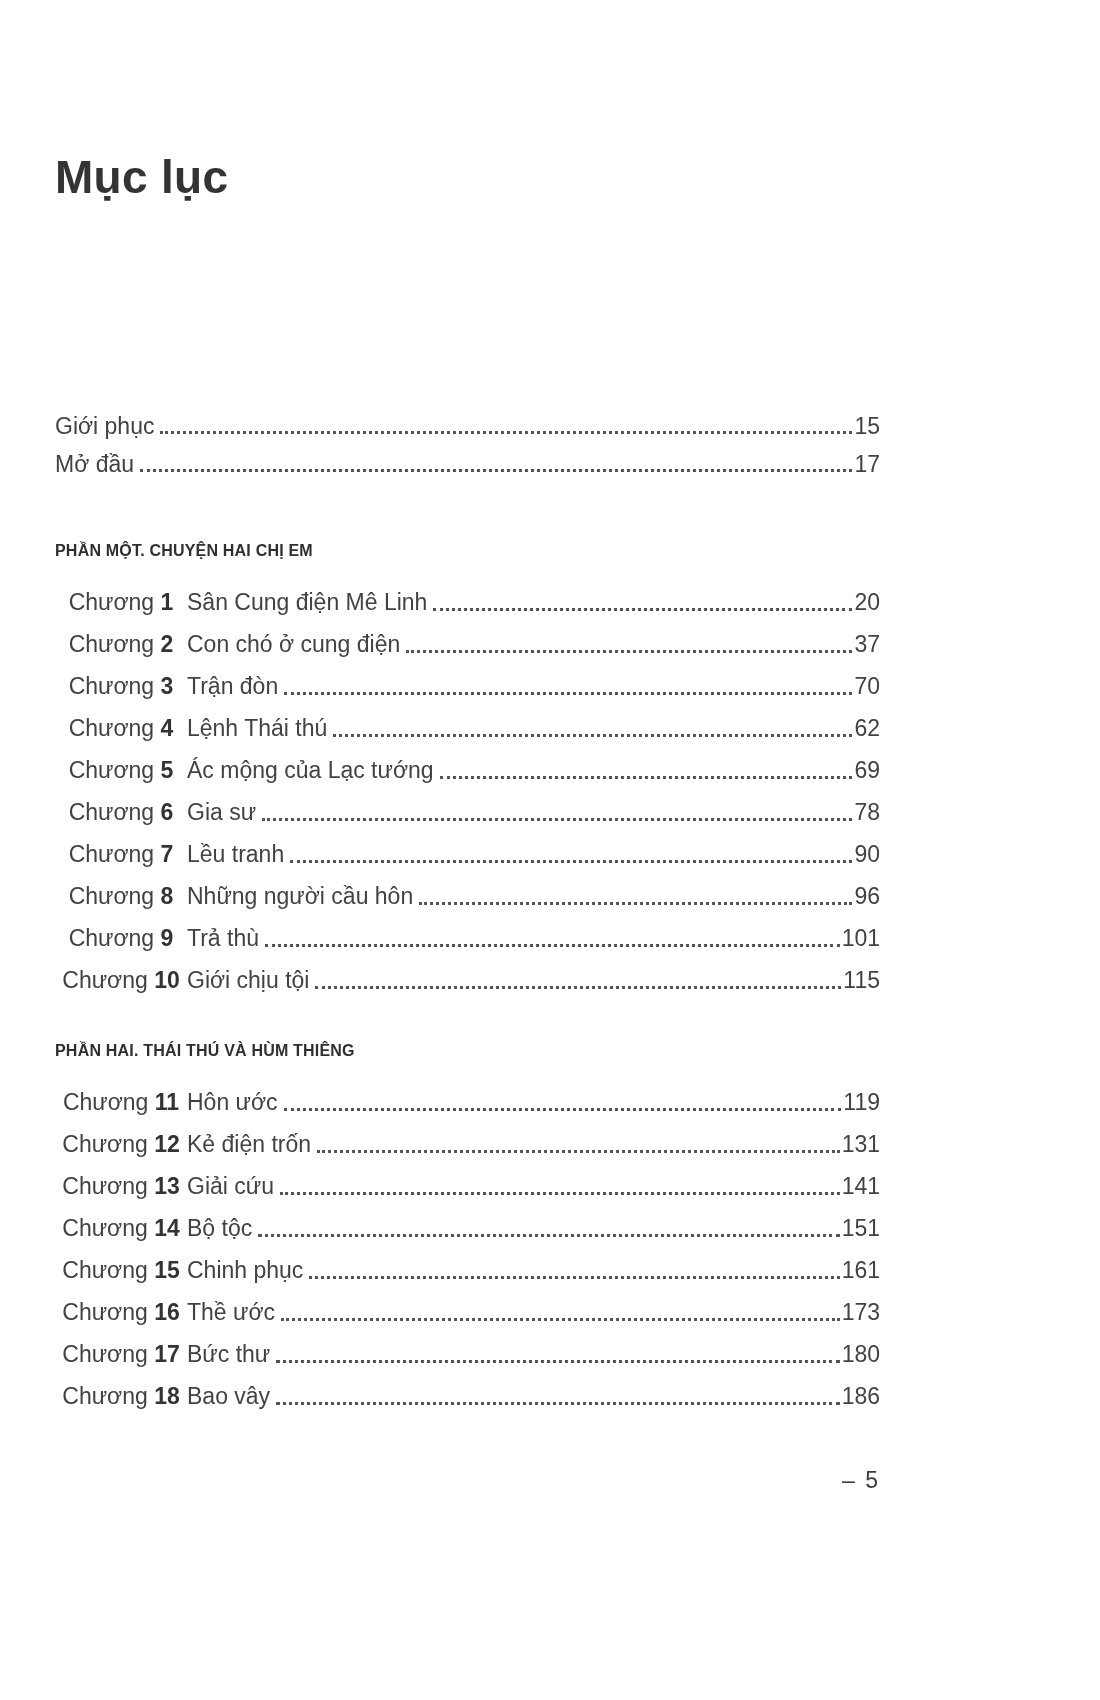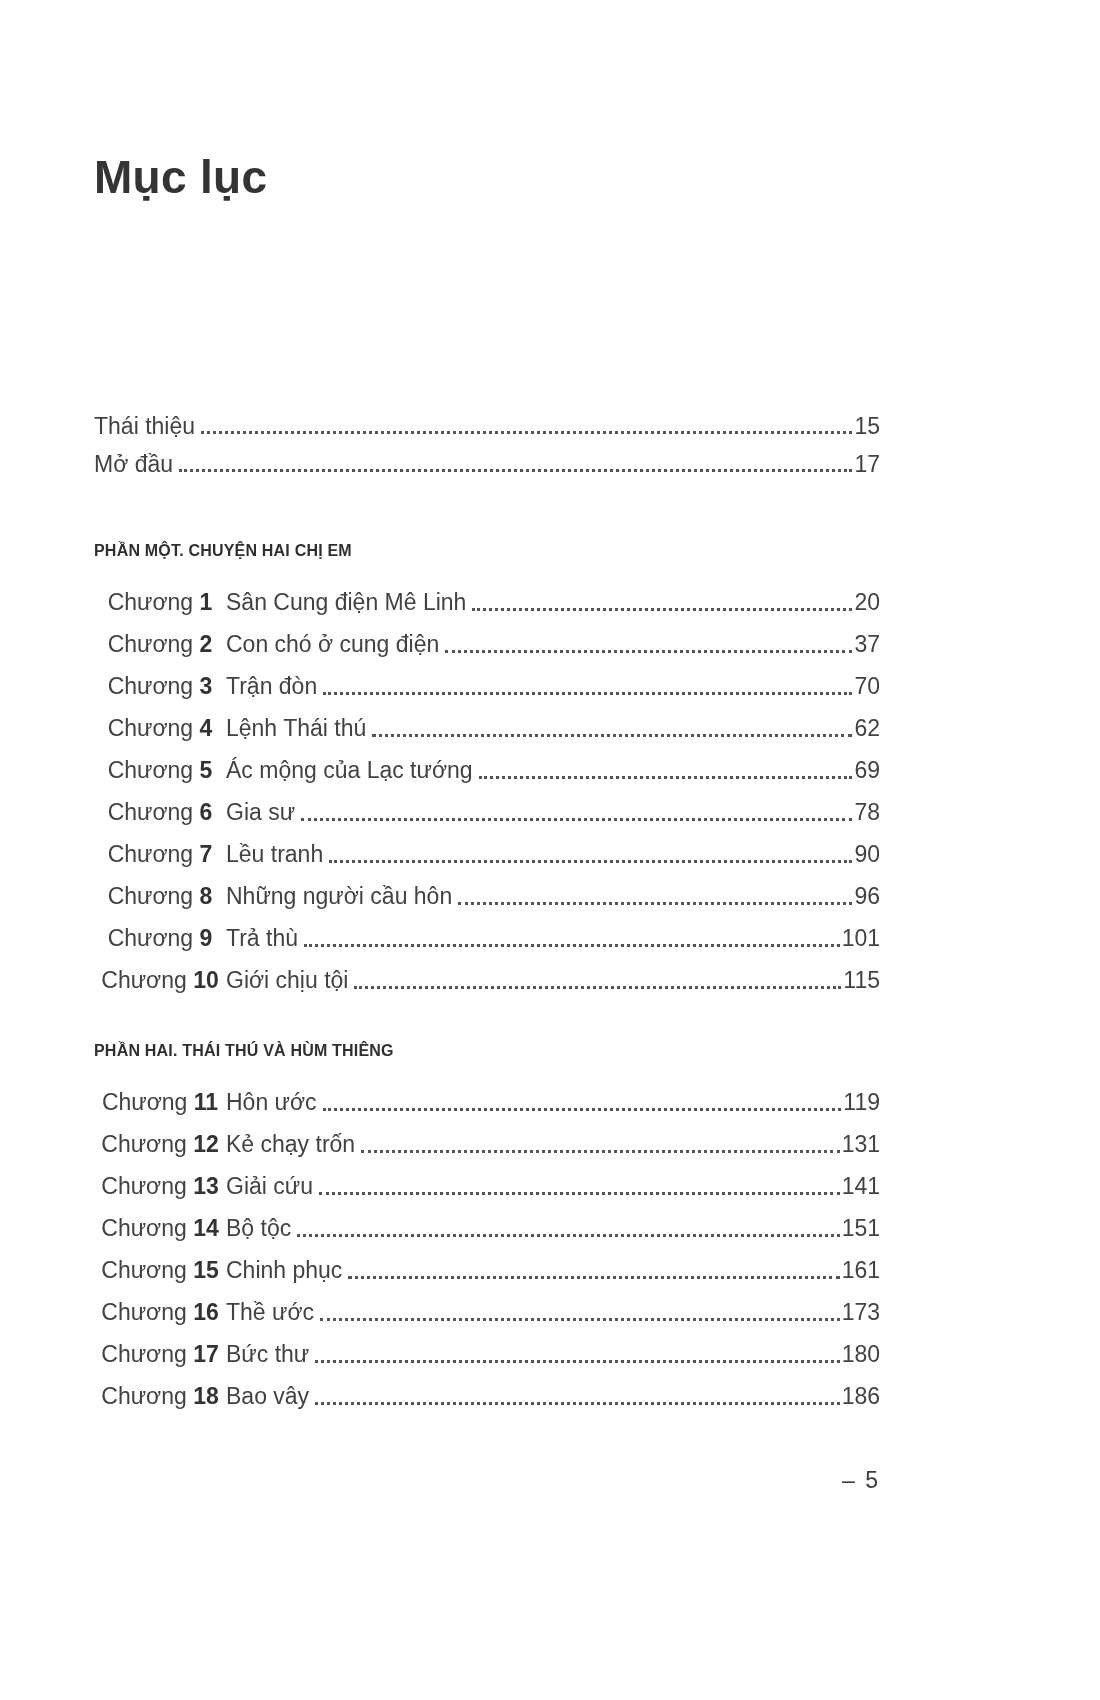--- a/index.html
+++ b/index.html
@@ -8,21 +8,21 @@
     width: 1100px;
     height: 1700px;
     background: #ffffff;
     font-family: "Liberation Sans", sans-serif;
     color: #3d3d3d;
     overflow: hidden;
     box-sizing: border-box;
   }
   .content {
     box-sizing: border-box;
-    padding: 0 220px 0 94px;
+    padding: 0 220px 0 55px;
   }
   .toc-title {
     margin: 0;
     padding-top: 150px;
     font-size: 46px;
     line-height: 54px;
     font-weight: 600;
     color: #343434;
     letter-spacing: 0.3px;
   }
@@ -73,21 +73,21 @@
 </head>
 <body>
 
 <div class="page">
   <div class="content">
 
     <h1 class="toc-title">Mục lục</h1>
 
     <div class="fm-block">
       <div class="row fm-row">
-        <span class="txt">Thái thiệu</span>
+        <span class="txt">Giới phục</span>
         <span class="leader"></span>
         <span class="txt pgnum">15</span>
       </div>
       <div class="row fm-row">
         <span class="txt">Mở đầu</span>
         <span class="leader"></span>
         <span class="txt pgnum">17</span>
       </div>
     </div>
 
@@ -160,21 +160,21 @@
 
     <div class="chapters">
       <div class="row ch-row">
         <span class="txt ch-label"><span>Chương</span> <span class="ch-num">11</span></span>
         <span class="txt">Hôn ước</span>
         <span class="leader"></span>
         <span class="txt pgnum">119</span>
       </div>
       <div class="row ch-row">
         <span class="txt ch-label"><span>Chương</span> <span class="ch-num">12</span></span>
-        <span class="txt">Kẻ chạy trốn</span>
+        <span class="txt">Kẻ điện trốn</span>
         <span class="leader"></span>
         <span class="txt pgnum">131</span>
       </div>
       <div class="row ch-row">
         <span class="txt ch-label"><span>Chương</span> <span class="ch-num">13</span></span>
         <span class="txt">Giải cứu</span>
         <span class="leader"></span>
         <span class="txt pgnum">141</span>
       </div>
       <div class="row ch-row">

